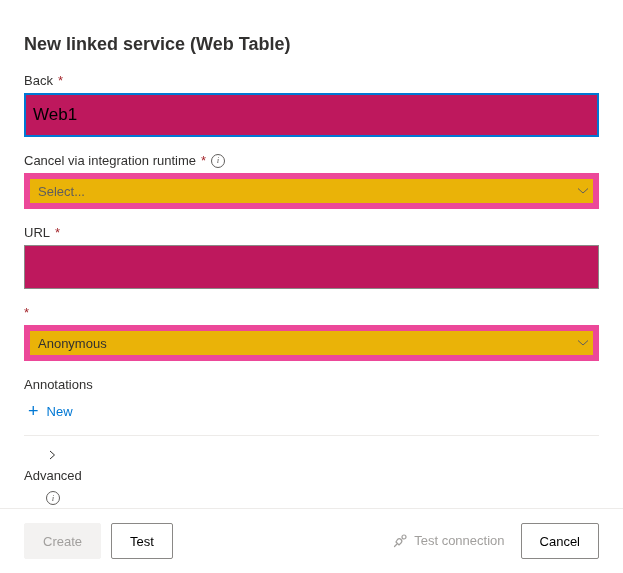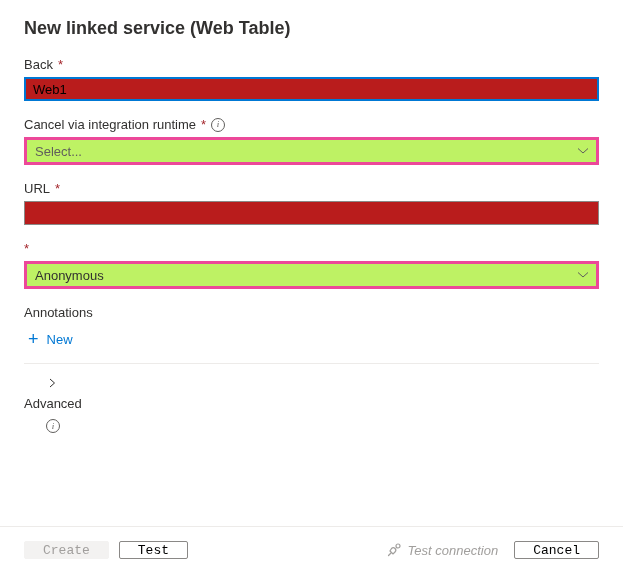--- a/index.html
+++ b/index.html
@@ -10,21 +10,21 @@
     body {
       font-family: "Segoe UI", -apple-system, sans-serif;
       font-size: 13px;
       color: #323130;
       background: #fff;
       width: 623px;
       height: 573px;
       position: relative;
     }
     .panel {
-      padding: 18px 24px 0 24px;
+      padding: 34px 24px 0 24px;
     }
     .title {
       font-size: 18px;
       font-weight: 600;
       color: #323130;
       margin-bottom: 18px;
     }
     .field {
       margin-bottom: 16px;
     }
@@ -48,26 +48,26 @@
       border: 1px solid #605e5c;
       border-radius: 50%;
       font-size: 9px;
       color: #605e5c;
       font-style: italic;
       font-family: Georgia, serif;
       line-height: 1;
     }
     .text-input {
       width: 100%;
-      height: 24px;
+      height: 44px;
       padding: 4px 8px;
       border: 1px solid #8a8886;
-      font-size: 13px;
-      font-family: inherit;
-      background: #b91c1c;
+      font-size: 17px;
+      font-family: inherit;
+      background: #be185d;
       outline: none;
     }
     .text-input.focused {
       border: 2px solid #0078d4;
       padding: 3px 7px;
     }
     .textarea-input {
       width: 100%;
       height: 50px;
       padding: 4px 8px;
@@ -76,26 +76,26 @@
       font-family: inherit;
       resize: both;
       outline: none;
     }
     .select-wrap {
       position: relative;
       width: 100%;
     }
     .select-input {
       width: 100%;
-      height: 28px;
+      height: 36px;
       padding: 4px 28px 4px 8px;
-      border: 3px solid #ec4899;
-      font-size: 13px;
-      font-family: inherit;
-      background: #bef264;
+      border: 6px solid #ec4899;
+      font-size: 13px;
+      font-family: inherit;
+      background: #eab308;
       cursor: pointer;
       color: #605e5c;
       display: flex;
       align-items: center;
     }
     .select-input.filled {
       color: #323130;
     }
     .chevron {
       position: absolute;
@@ -150,50 +150,49 @@
       bottom: 0;
       left: 0;
       right: 0;
       border-top: 1px solid #edebe9;
       padding: 14px 24px;
       display: flex;
       align-items: center;
       gap: 10px;
     }
     .btn {
-      height: 18px;
+      height: 36px;
       padding: 0 18px;
       border: 1px solid #8a8886;
       background: #fff;
       font-size: 13px;
-      font-family: Liberation Mono, monospace;
+      font-family: Liberation Sans, sans-serif;
       cursor: pointer;
       border-radius: 2px;
     }
     .btn.disabled {
       color: #a19f9d;
       background: #f3f2f1;
       border-color: #f3f2f1;
       cursor: default;
     }
     .spacer {
       flex: 1;
     }
     .test-conn {
       display: inline-flex;
-      align-items: center;
+      align-items: flex-start;
       gap: 6px;
       color: #a19f9d;
       font-size: 13px;
       background: none;
       border: none;
       font-family: inherit;
       cursor: default;
       padding: 0 6px;
-      font-style: italic;
     }
     .test-icon svg {
       display: block;
     }
   </style>
 </head>
 <body>
 
 <div class="panel">
   <div class="title">New linked service (Web Table)</div>

